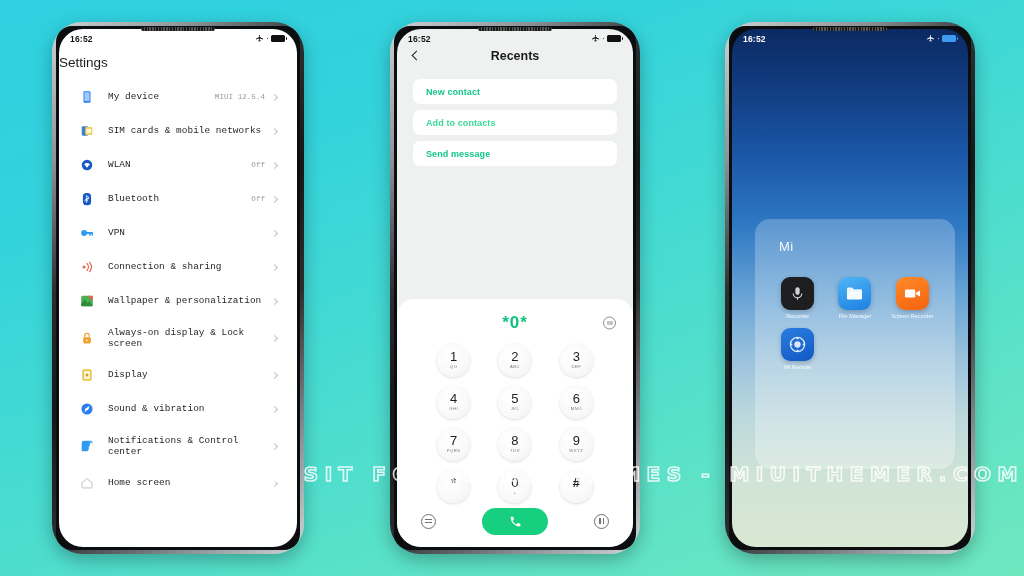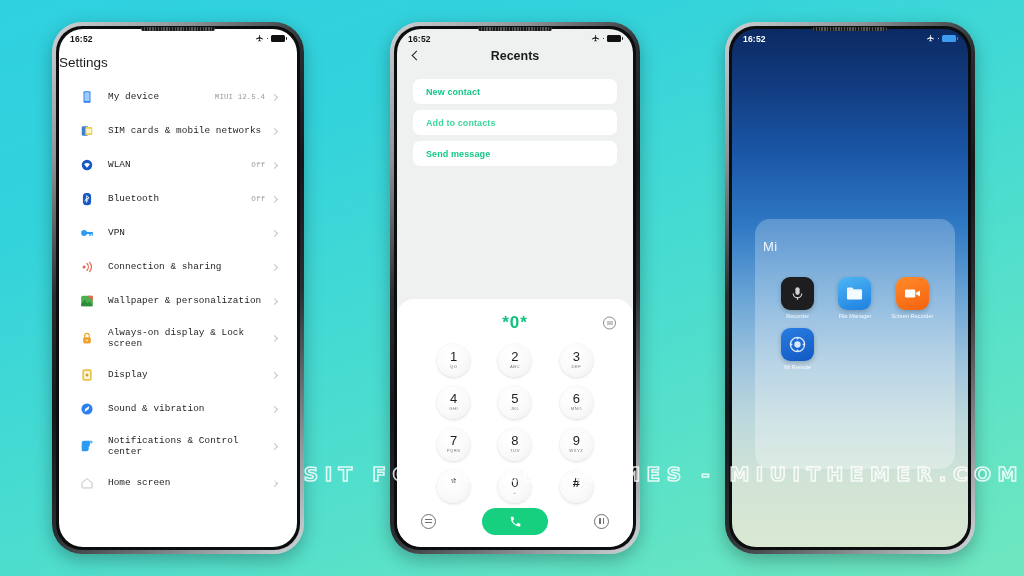--- a/index.html
+++ b/index.html
@@ -17,21 +17,21 @@
   .phone {
     position: absolute;
     border-radius: 30px;
     background: linear-gradient(135deg,#cfd3d6 0%, #8d9296 18%, #2b2e31 35%, #15171a 50%, #2b2e31 66%, #8d9296 85%, #d2d6d9 100%);
     padding: 4px;
     box-shadow: 0 6px 18px rgba(0,0,0,.28);
   }
   .phone-inner {
     position: relative;
     width: 100%; height: 100%;
-    border-radius: 26px;
+    border-radius: 16px;
     background: #0c0d0f;
     padding: 3px;
     overflow: hidden;
   }
   .screen {
     position: relative;
     width: 100%; height: 100%;
     border-radius: 24px;
     overflow: hidden;
     background: #fff;
@@ -163,21 +163,21 @@
       #0b2a63 0%, #113a7d 10%, #1a56a6 24%, #2f79c4 38%,
       #6aa5d6 52%, #9cc3dd 64%, #bcd8dd 75%, #cfe3d6 86%, #d9e8d2 100%);
   }
   .widget {
     position: absolute; left: 23px; top: 190px; width: 200px; height: 250px;
     border-radius: 15px;
     background: linear-gradient(180deg, rgba(255,255,255,.24), rgba(255,255,255,.30));
     backdrop-filter: blur(2px);
   }
   .widget-title {
-    position: absolute; left: 8px; top: 20px;
+    position: absolute; left: 24px; top: 20px;
     font-size: 13px; color: rgba(255,255,255,.92); letter-spacing: .5px;
   }
   .app-grid {
     position: absolute; left: 14px; right: 14px; top: 58px;
     display: grid; grid-template-columns: repeat(3,1fr); row-gap: 8px;
   }
   .app { display: flex; flex-direction: column; align-items: center; }
   .app-ico {
     width: 33px; height: 33px; border-radius: 9px;
     display: flex; align-items: center; justify-content: center;

